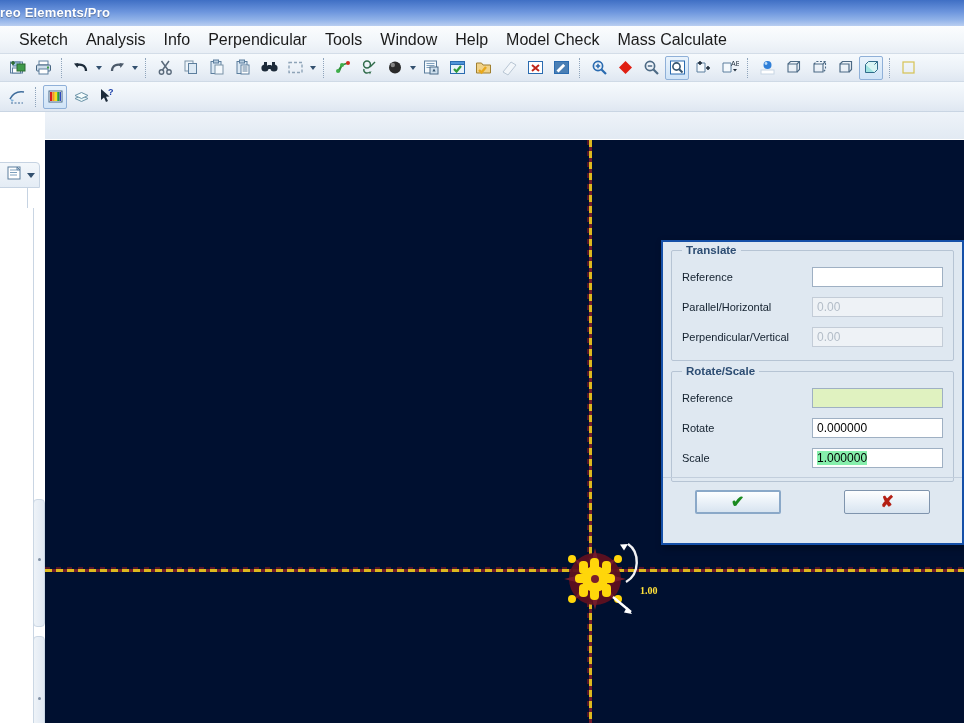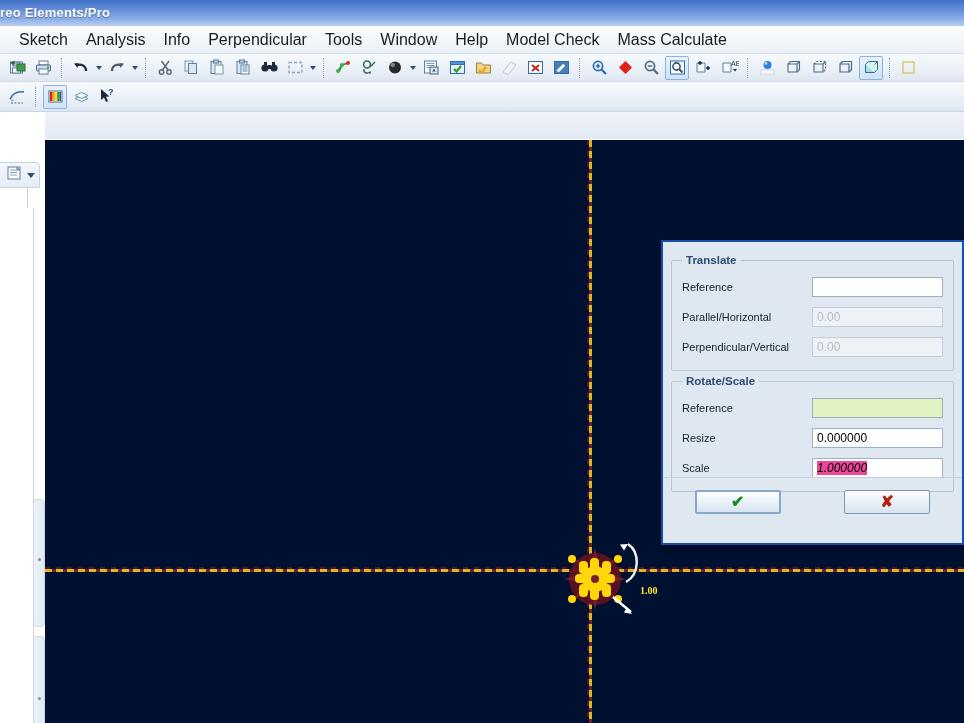--- a/index.html
+++ b/index.html
@@ -170,21 +170,21 @@
     white-space: nowrap;
   }
   .dlg-close {
     width: 17px; height: 16px; flex: 0 0 auto;
     background: linear-gradient(to bottom,#f4a8a0,#e04b3a 55%,#b32718);
     border: 1px solid #ffffff; border-radius: 2px;
     display: flex; align-items: center; justify-content: center;
     color: #ffffff; font-size: 13px; font-weight: bold; line-height: 1;
     margin-right: 1px;
   }
-  .dlg-body { position: relative; height: 283px; padding: 12px 8px; }
+  .dlg-body { position: relative; height: 283px; padding: 2px 8px; }
 
   fieldset.grp {
     border: 1px solid #b6c4d4; border-radius: 2px;
     padding: 8px 10px 10px 10px; margin-bottom: 4px;
   }
   fieldset.grp legend {
     font-size: 11.5px; font-weight: bold; color: #2d4d73; padding: 0 4px;
   }
   .frow { display: flex; align-items: center; height: 26px; margin-bottom: 4px; }
   .frow:last-child { margin-bottom: 0; }
@@ -646,30 +646,30 @@
         <legend>Rotate/Scale</legend>
 
         <div class="frow">
           <span class="flabel">Reference</span>
           <div class="fakeinput green">
             <span></span>
           </div>
         </div>
 
         <div class="frow">
-          <span class="flabel">Resize</span>
+          <span class="flabel">Rotate</span>
           <div class="fakeinput">
             <span>0.000000</span>
           </div>
         </div>
 
         <div class="frow">
           <span class="flabel">Scale</span>
           <div class="fakeinput">
-            <span class="seltext" style="background:#ec4899;font-style:italic;">1.000000</span>
+            <span class="seltext" style="background:#86efac;">1.000000</span>
           </div>
         </div>
       </fieldset>
 
       <div class="dlg-footer">
         <div class="dbtn focused">
           <span class="ck">✔</span>
         </div>
         <div class="dbtn">
           <span class="xx">✘</span>

